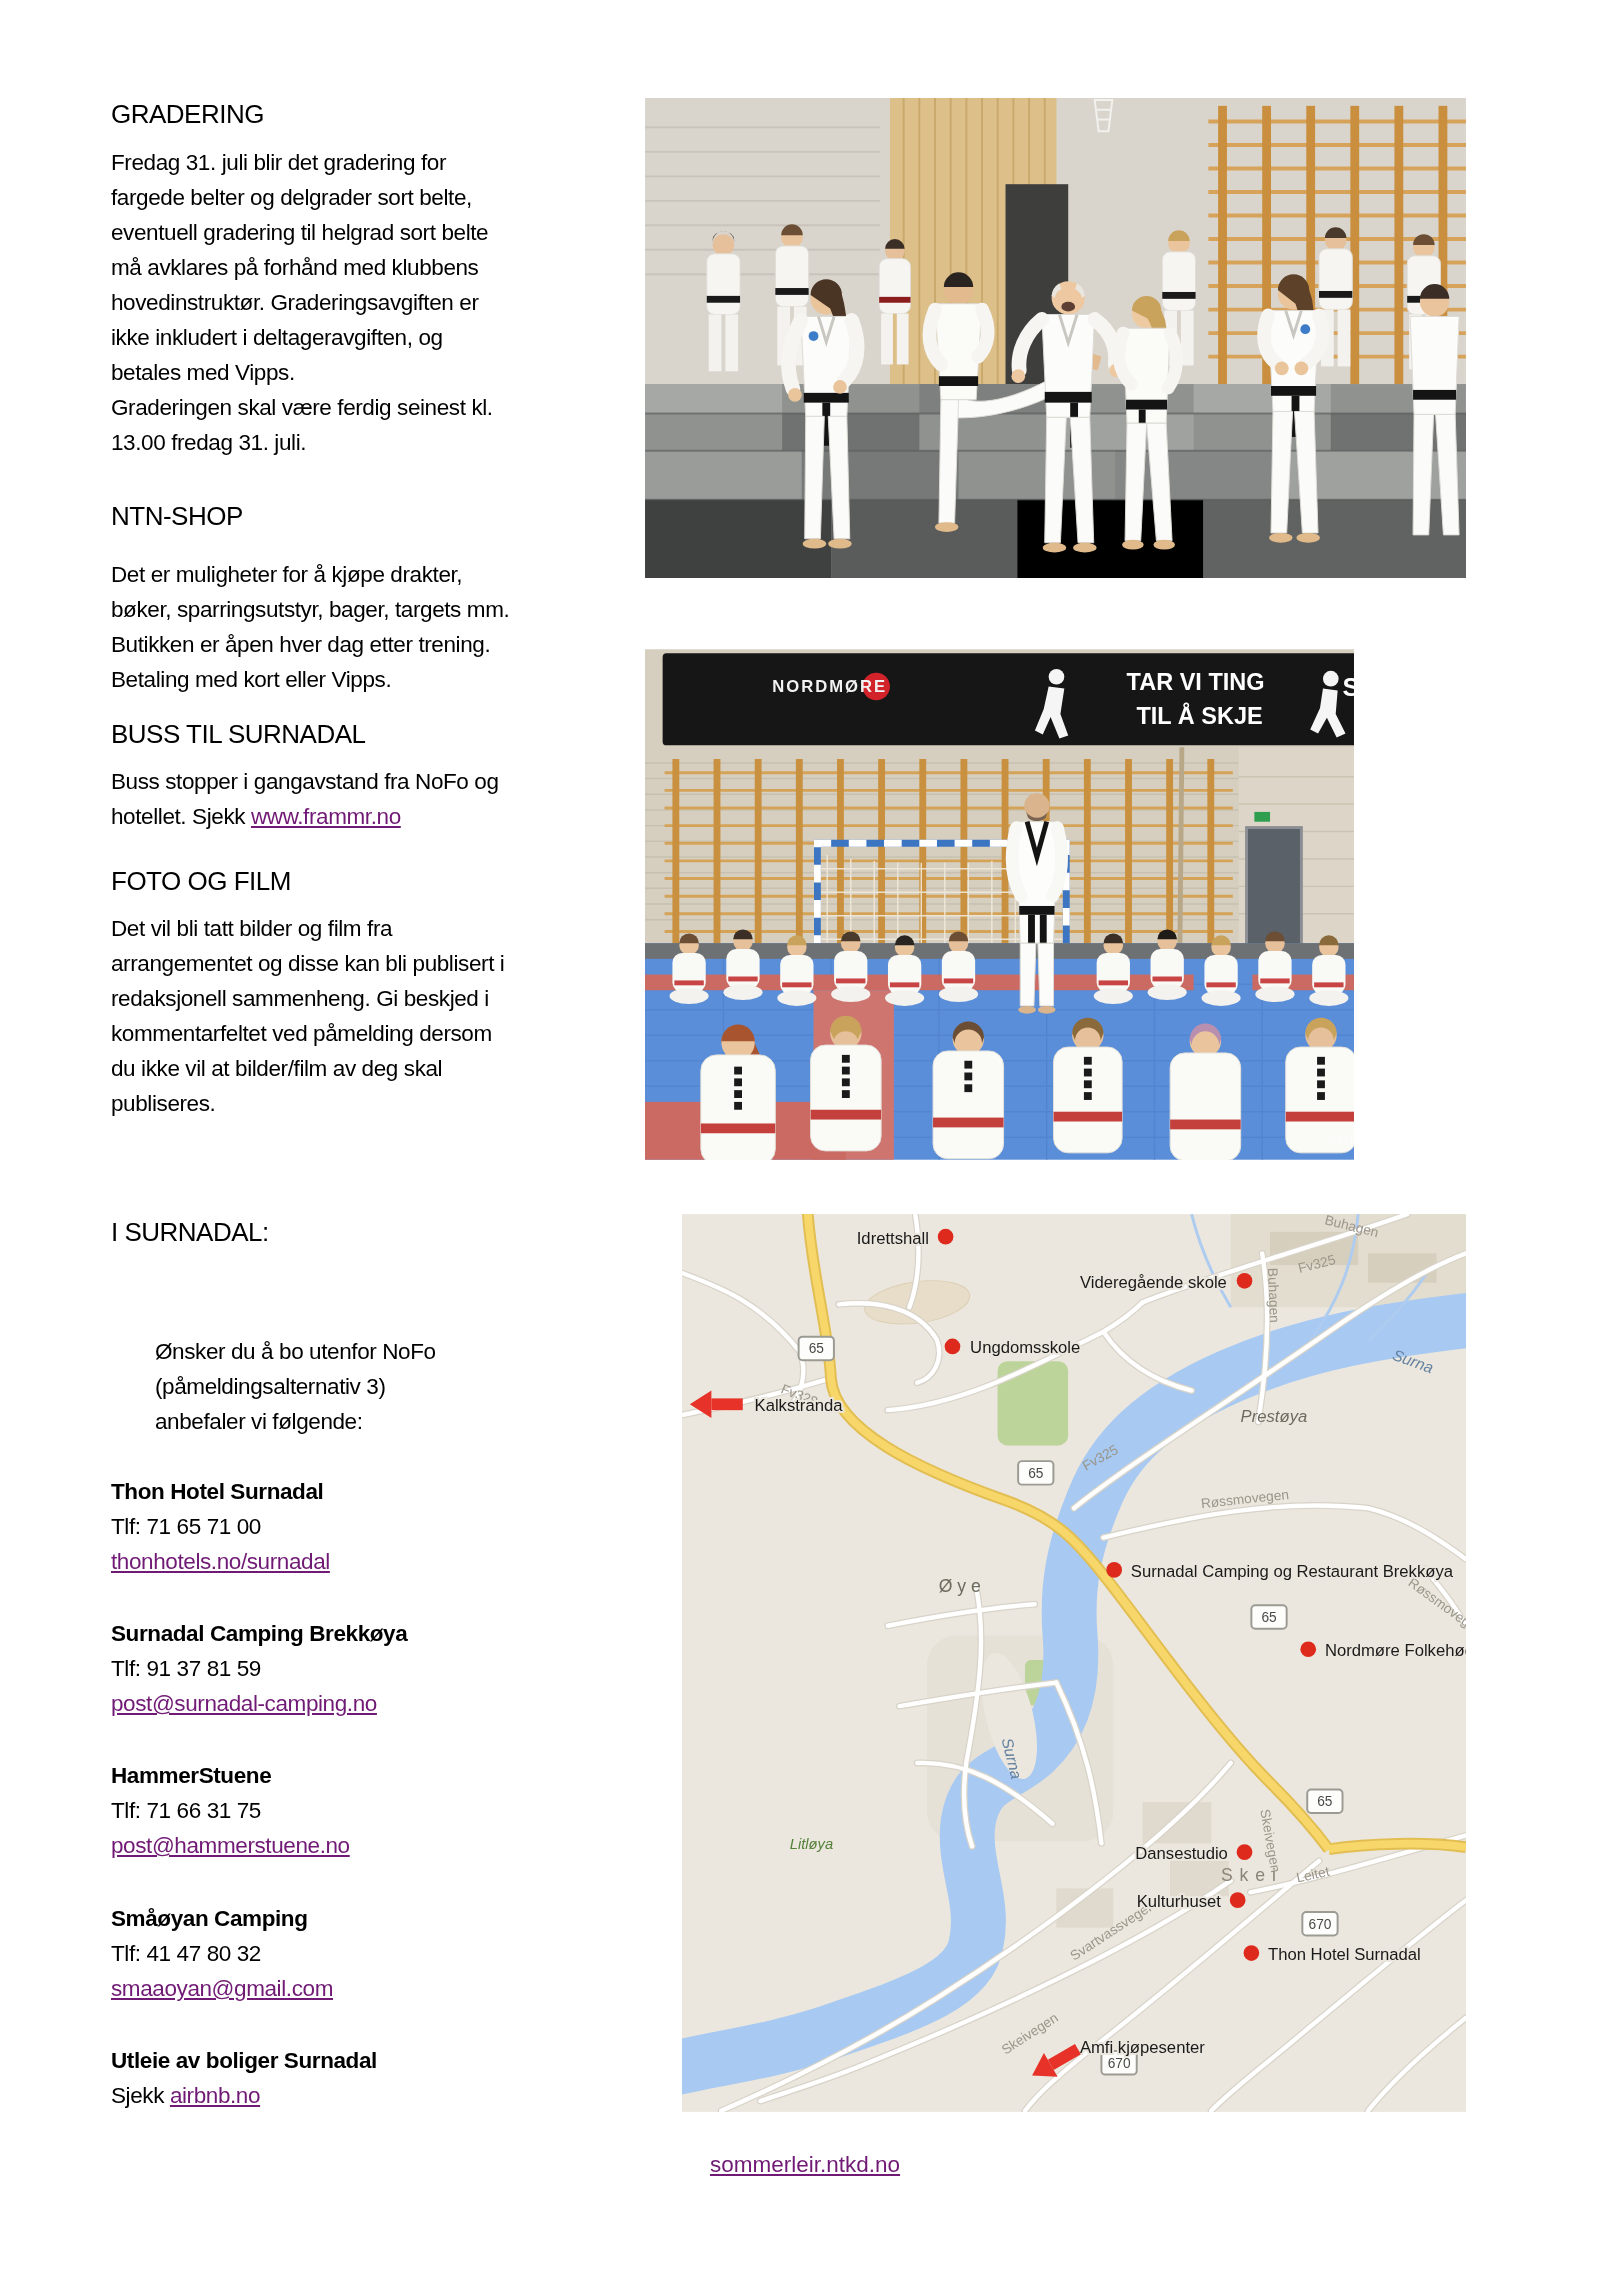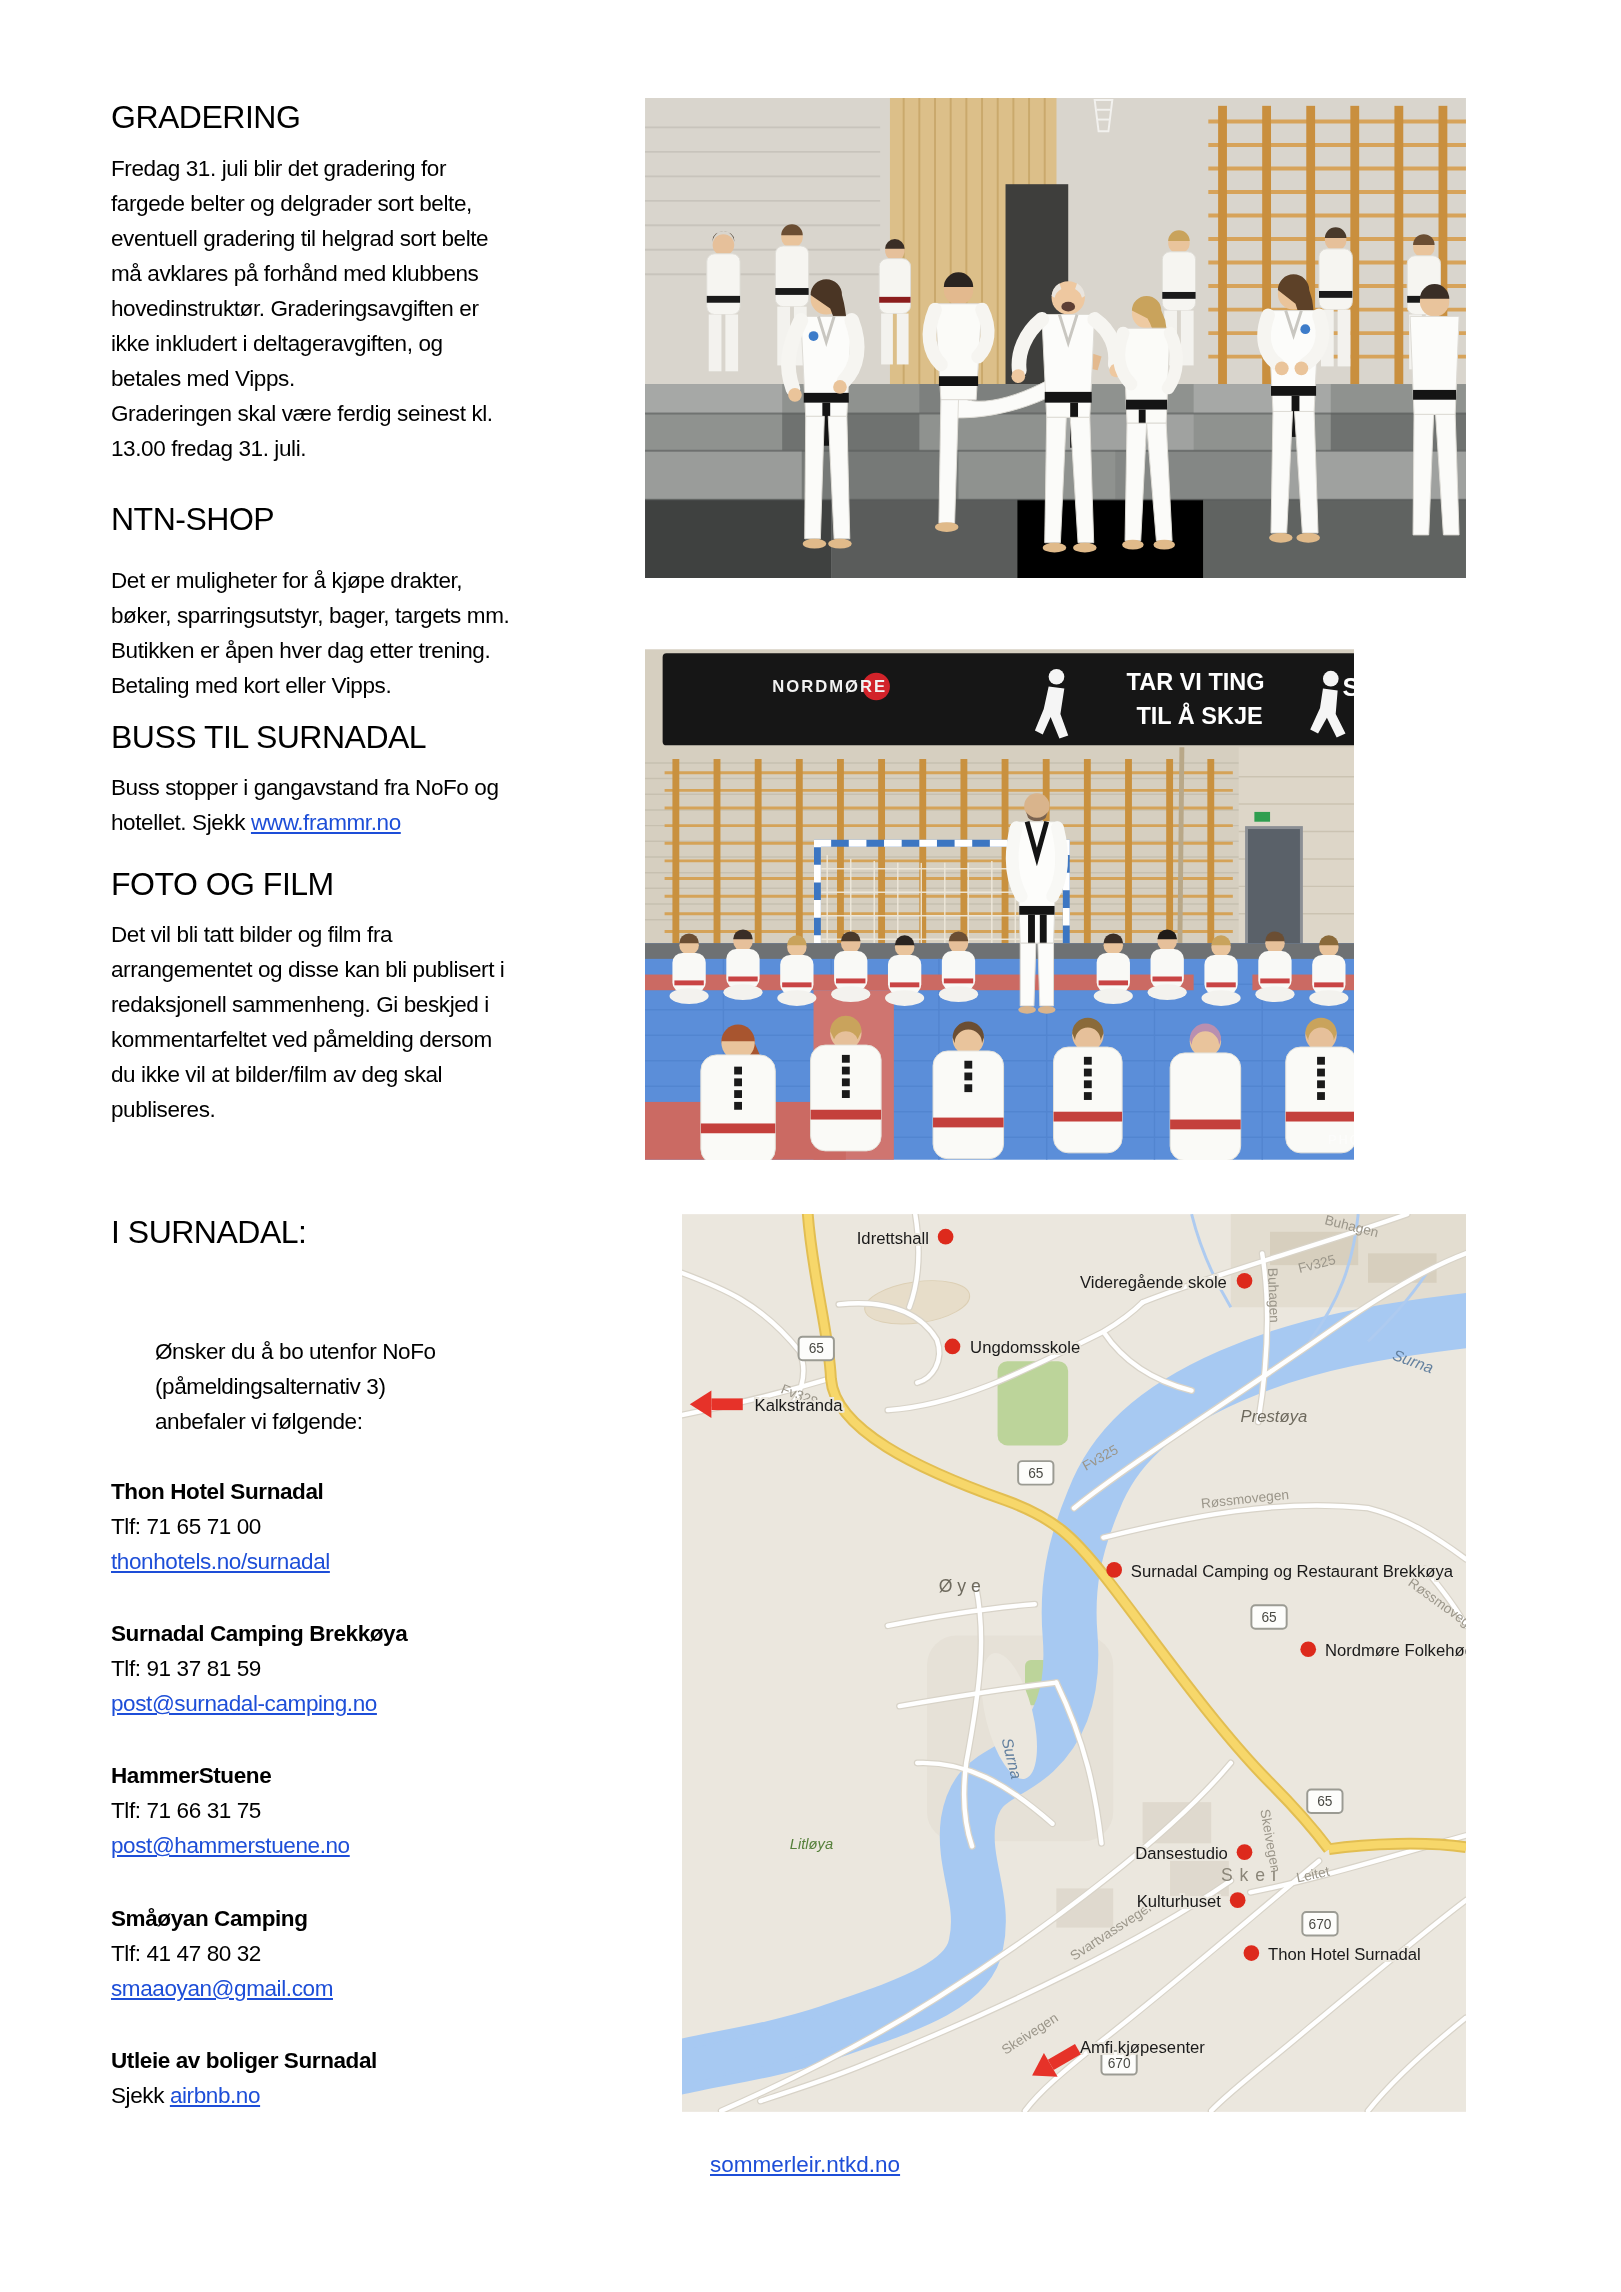--- a/index.html
+++ b/index.html
@@ -1,21 +1,21 @@
 <!DOCTYPE html>
 <html><head>
 <meta charset="utf-8">
 <style>
   html,body{margin:0;padding:0;background:#ffffff;}
   body{width:1621px;height:2293px;position:relative;font-family:"Liberation Sans",sans-serif;color:#000;}
   .abs{position:absolute;}
-  .heading{font-size:32px;letter-spacing:-0.5px;color:#000;white-space:nowrap;}
+  .heading{font-size:26px;letter-spacing:-0.5px;color:#000;white-space:nowrap;}
   .bodytxt{font-size:22.5px;letter-spacing:-0.4px;line-height:35px;white-space:nowrap;}
   .bold{font-weight:bold;}
-  a.doclink{color:#1d4ed8;text-decoration:underline;cursor:pointer;}
+  a.doclink{color:#701a75;text-decoration:underline;cursor:pointer;}
   .entry{font-size:22.5px;letter-spacing:-0.4px;line-height:35px;white-space:nowrap;}
   .media{position:absolute;overflow:hidden;}
   svg text{font-family:"Liberation Sans",sans-serif;}
 </style>
 </head>
 <body>
 
 <div class="abs" style="left:111px;top:99px;">
   <div class="heading">GRADERING</div>
   <div class="bodytxt" style="margin-top:14.7px;">

